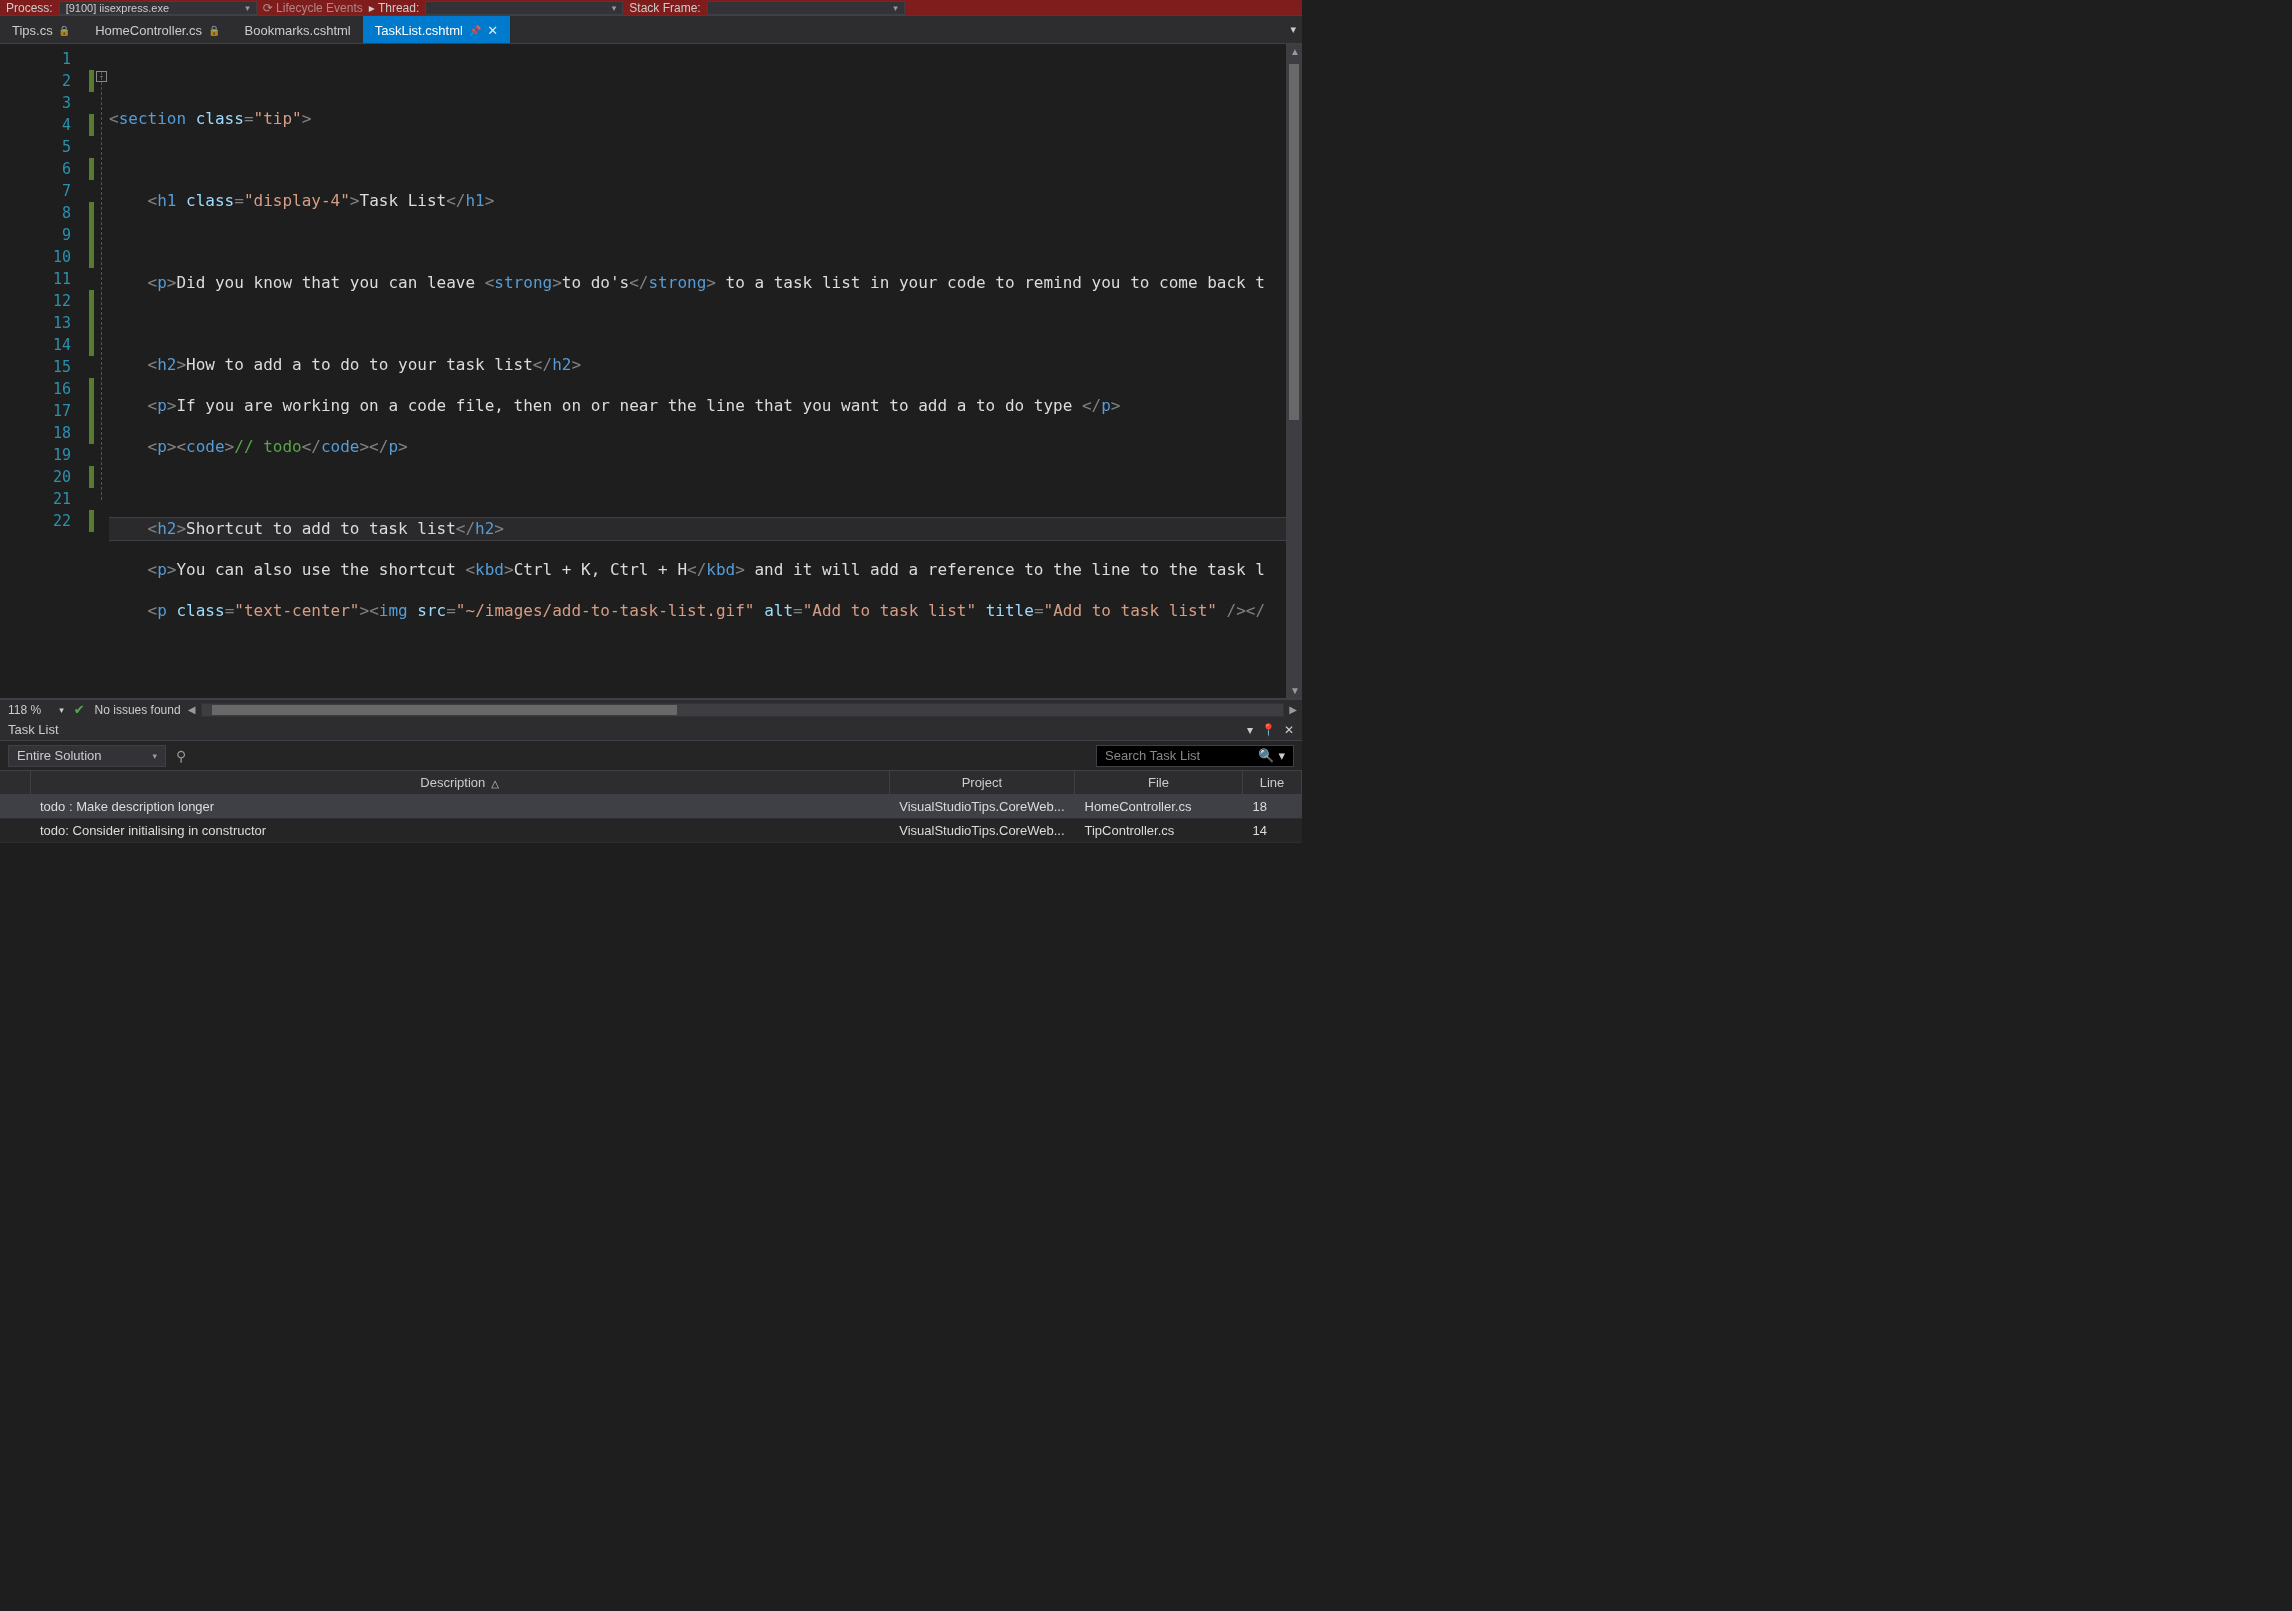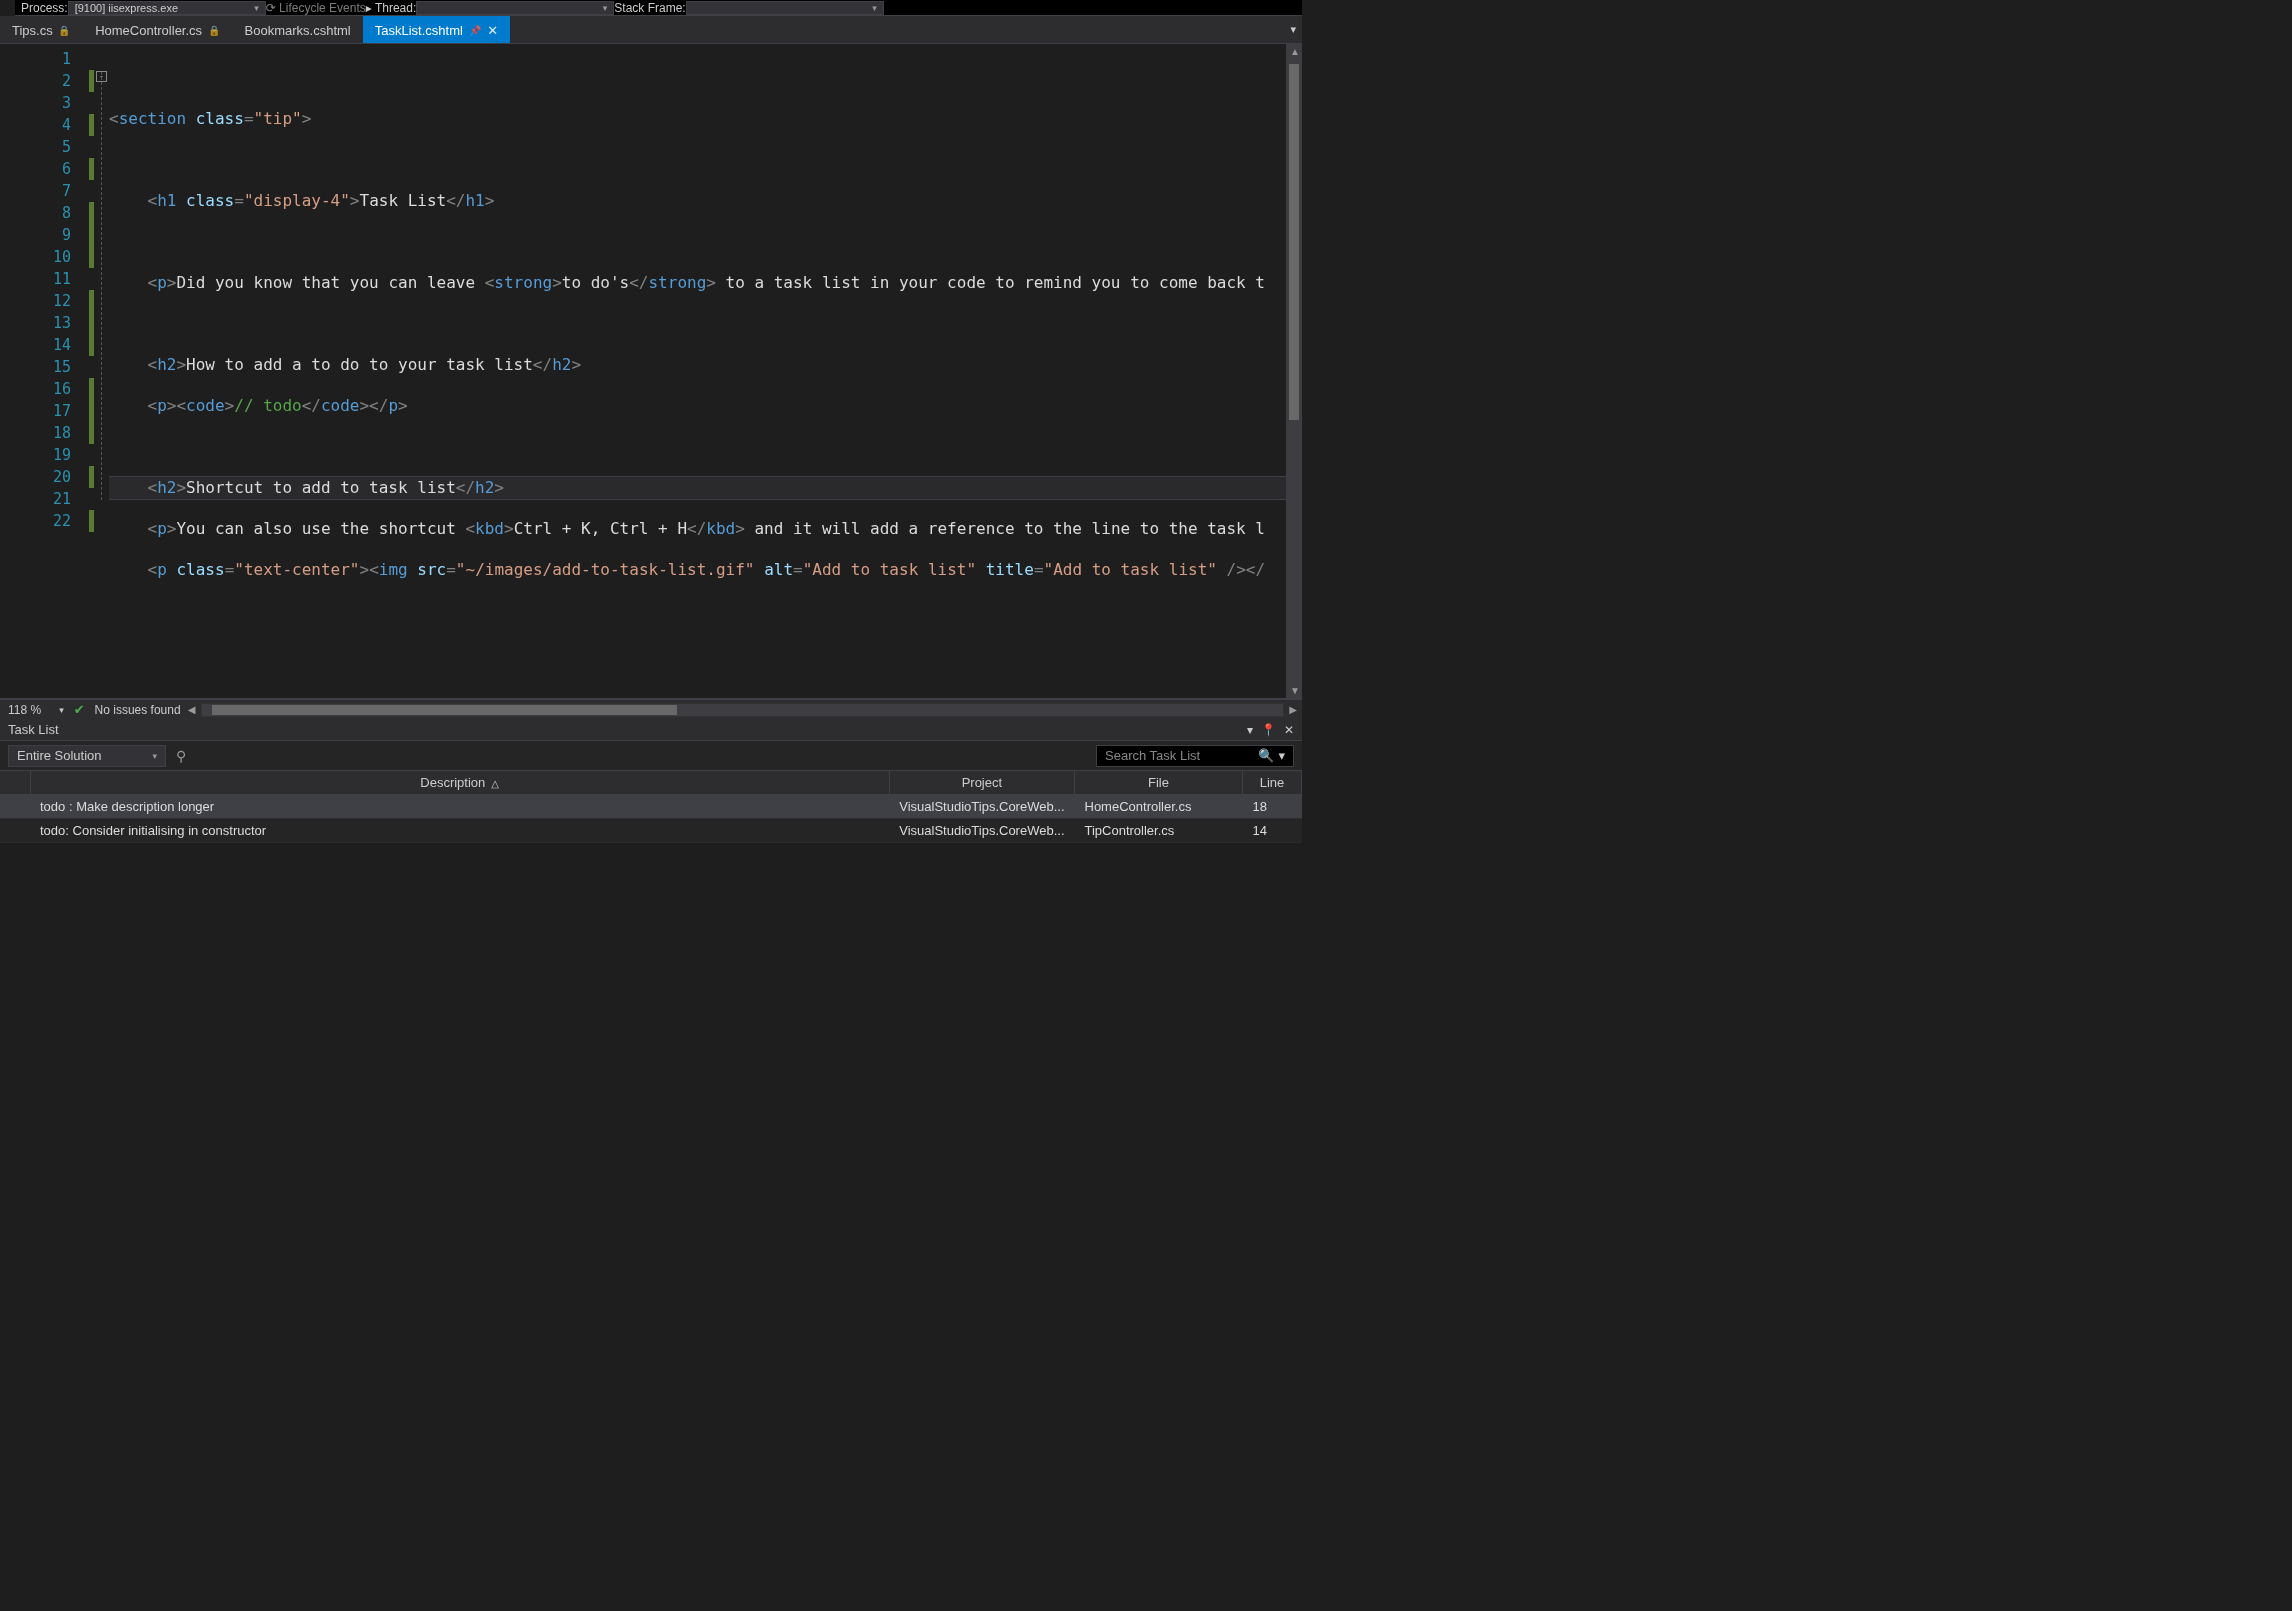--- a/index.html
+++ b/index.html
@@ -8,29 +8,28 @@
     color: #dcdcdc;
     font-family: "Segoe UI", sans-serif;
     font-size: 13px;
     overflow: hidden;
     width: 1302px;
     height: 915px;
   }
   
   .debug-toolbar {
     height: 16px;
-    background: #000000;
+    background: #7f1d1d;
     border-bottom: 1px solid #3f3f46;
     display: flex;
     align-items: center;
     padding: 0 6px;
-    gap: 0;
+    gap: 6px;
     font-size: 12px;
     color: #ccc;
-    margin-left: 15px;
   }
   .debug-label { color: #ccc; }
   .debug-combo {
     background: #333337;
     border: 1px solid #3f3f46;
     color: #ccc;
     padding: 0 6px;
     height: 14px;
     display: inline-flex;
     align-items: center;
@@ -364,20 +363,21 @@
   </div>
   <div class="code">
 <div class="line"></div>
 <div class="line"><span class="t-punct">&lt;</span><span class="t-tag">section</span> <span class="t-attr">class</span><span class="t-punct">=</span><span class="t-str">"tip"</span><span class="t-punct">&gt;</span></div>
 <div class="line"></div>
 <div class="line">    <span class="t-punct">&lt;</span><span class="t-tag">h1</span> <span class="t-attr">class</span><span class="t-punct">=</span><span class="t-str">"display-4"</span><span class="t-punct">&gt;</span><span class="t-txt">Task List</span><span class="t-punct">&lt;/</span><span class="t-tag">h1</span><span class="t-punct">&gt;</span></div>
 <div class="line"></div>
 <div class="line">    <span class="t-punct">&lt;</span><span class="t-tag">p</span><span class="t-punct">&gt;</span><span class="t-txt">Did you know that you can leave </span><span class="t-punct">&lt;</span><span class="t-tag">strong</span><span class="t-punct">&gt;</span><span class="t-txt">to do's</span><span class="t-punct">&lt;/</span><span class="t-tag">strong</span><span class="t-punct">&gt;</span><span class="t-txt"> to a task list in your code to remind you to come back t</span></div>
 <div class="line"></div>
 <div class="line">    <span class="t-punct">&lt;</span><span class="t-tag">h2</span><span class="t-punct">&gt;</span><span class="t-txt">How to add a to do to your task list</span><span class="t-punct">&lt;/</span><span class="t-tag">h2</span><span class="t-punct">&gt;</span></div>
+<div class="line">    <span class="t-punct">&lt;</span><span class="t-tag">p</span><span class="t-punct">&gt;</span><span class="t-txt">If you are working on a code file, then on or near the line that you want to add a to do type </span><span class="t-punct">&lt;/</span><span class="t-tag">p</span><span class="t-punct">&gt;</span></div>
 <div class="line">    <span class="t-punct">&lt;</span><span class="t-tag">p</span><span class="t-punct">&gt;&lt;</span><span class="t-tag">code</span><span class="t-punct">&gt;</span><span class="t-comment">// todo</span><span class="t-punct">&lt;/</span><span class="t-tag">code</span><span class="t-punct">&gt;&lt;/</span><span class="t-tag">p</span><span class="t-punct">&gt;</span></div>
 <div class="line"></div>
 <div class="line hl">    <span class="t-punct">&lt;</span><span class="t-tag">h2</span><span class="t-punct">&gt;</span><span class="t-txt">Shortcut to add to task list</span><span class="t-punct">&lt;/</span><span class="t-tag">h2</span><span class="t-punct">&gt;</span></div>
 <div class="line">    <span class="t-punct">&lt;</span><span class="t-tag">p</span><span class="t-punct">&gt;</span><span class="t-txt">You can also use the shortcut </span><span class="t-punct">&lt;</span><span class="t-tag">kbd</span><span class="t-punct">&gt;</span><span class="t-txt">Ctrl + K, Ctrl + H</span><span class="t-punct">&lt;/</span><span class="t-tag">kbd</span><span class="t-punct">&gt;</span><span class="t-txt"> and it will add a reference to the line to the task l</span></div>
 <div class="line">    <span class="t-punct">&lt;</span><span class="t-tag">p</span> <span class="t-attr">class</span><span class="t-punct">=</span><span class="t-str">"text-center"</span><span class="t-punct">&gt;&lt;</span><span class="t-tag">img</span> <span class="t-attr">src</span><span class="t-punct">=</span><span class="t-str">"~/images/add-to-task-list.gif"</span> <span class="t-attr">alt</span><span class="t-punct">=</span><span class="t-str">"Add to task list"</span> <span class="t-attr">title</span><span class="t-punct">=</span><span class="t-str">"Add to task list"</span> <span class="t-punct">/&gt;&lt;/</span></div>
 <div class="line"></div>
 
 
 
 

